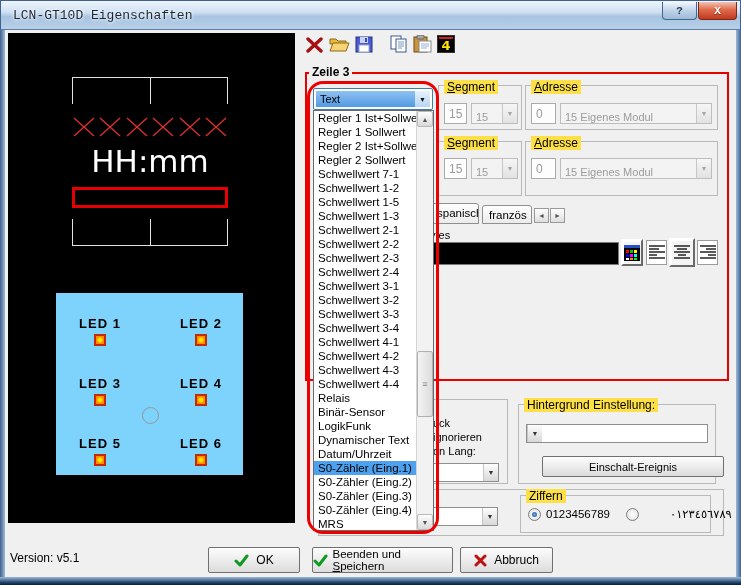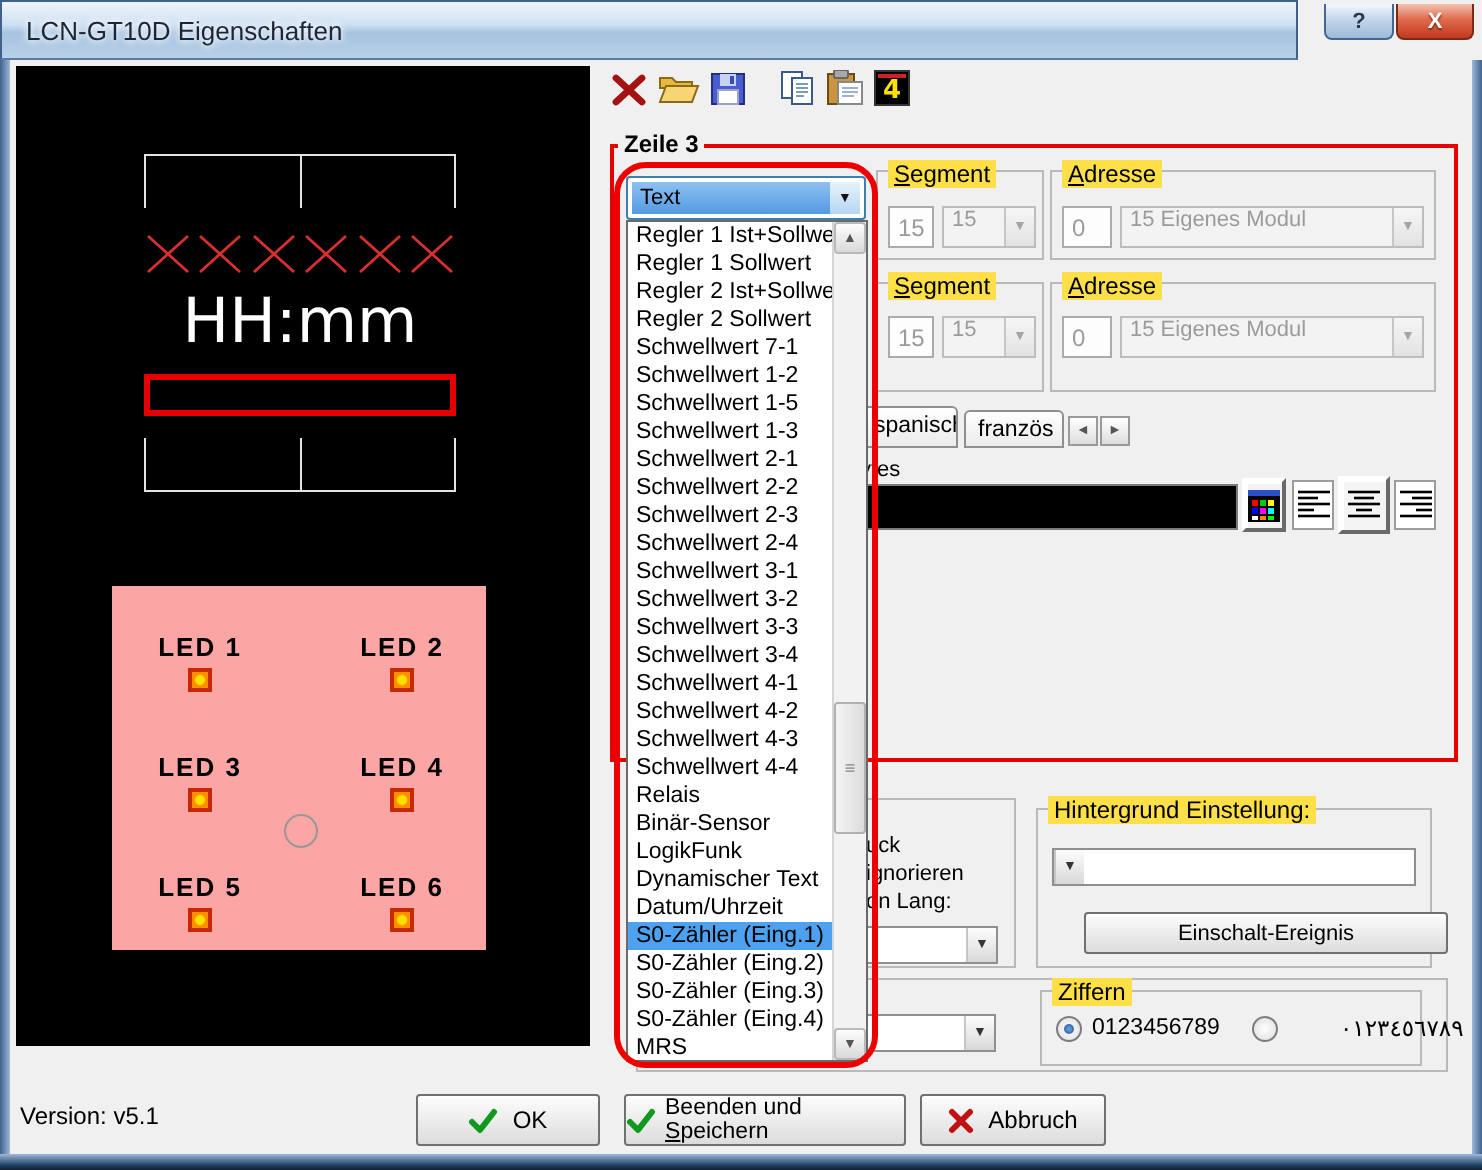--- a/index.html
+++ b/index.html
@@ -2,23 +2,23 @@
 <html><head>
 <meta charset="utf-8">
 <style>
   html,body{margin:0;padding:0;background:#555;}
   .window{position:relative;width:741px;height:585px;font-family:"Liberation Sans",sans-serif;
     background:#f0f0f0;overflow:hidden;box-sizing:border-box;}
   .window *{box-sizing:border-box;}
   .abs{position:absolute;}
 
   
-  .titlebar{left:0;top:0;width:649px;height:30px;
+  .titlebar{left:0;top:0;width:741px;height:30px;
     background:linear-gradient(#eef5fc,#cfe0f2 40%,#a7c3e0 55%,#b9d0e8);
-    border:1px solid #40618c;border-bottom:1px solid #5a7ca3;}
+    border:1px solid #40618c;border-bottom:1px solid #5a7ca3;font-family:Liberation Mono, monospace;}
   .title-text{left:12px;top:7px;font-size:13px;color:#1b2736;
     text-shadow:0 0 3px #fff,0 0 5px #fff;}
   .cap-btn{top:1px;height:18px;border:1px solid #44678f;border-top:none;
     border-radius:0 0 4px 4px;display:flex;align-items:center;justify-content:center;
     font-size:11px;font-weight:bold;}
   .help-btn{left:661px;width:35px;background:linear-gradient(#f3f8fd,#c3d6ea 45%,#9cbad8);color:#2a3a4d;}
   .close-btn{left:697px;width:39px;background:linear-gradient(#f3c4b2,#e06a4c 45%,#c03a20);color:#fff;
     border-color:#7e2916;text-shadow:0 1px 1px #7e2916;}
   .frame-l{left:0;top:30px;width:5px;height:547px;background:linear-gradient(90deg,#40618c,#9db9d9);}
   .frame-r{left:736px;top:30px;width:5px;height:547px;background:linear-gradient(90deg,#9db9d9,#40618c);}
@@ -26,33 +26,33 @@
 
   
   .preview{left:8px;top:33px;width:287px;height:490px;background:#000;}
   .bracket{width:156px;height:27px;}
   .bracket.top{border-top:1px solid #e3e3e3;border-left:1px solid #e3e3e3;border-right:1px solid #e3e3e3;}
   .bracket.bottom{border-bottom:1px solid #e3e3e3;border-left:1px solid #e3e3e3;border-right:1px solid #e3e3e3;}
   .bracket .mid{position:absolute;left:50%;top:0;width:1px;height:100%;background:#e3e3e3;}
   .xrow{display:flex;justify-content:space-between;align-items:center;}
   .clock{color:#fff;font-size:31px;text-align:center;font-family:"DejaVu Sans",sans-serif;}
   .red-rect{border:3px solid #e60000;}
-  .led-panel{background:#fca5a5;}
+  .led-panel{background:#7dd3fc;}
   .led-cell{position:absolute;width:60px;text-align:center;}
   .led-label{font-size:13px;font-weight:bold;color:#000;letter-spacing:1px;white-space:nowrap;}
   .led-square{width:12px;height:12px;margin:3px auto 0;border:2px solid #c62a00;
     background:radial-gradient(circle,#ffe300 0 2px,#ff8d00 3px);}
   .panel-circle{border:1px solid #979797;border-radius:50%;width:17px;height:17px;}
 
   
   .gbox{border:1px solid #b9b9b9;}
   .glabel{font-size:12px;color:#000;background:#fde047;padding:0 3px;white-space:nowrap;}
   .u{text-decoration:underline;}
   .tbox{background:#fdfdfd;border:1px solid #ababab;color:#9b9b9b;font-size:12px;padding:3px 0 0 4px;}
-  .combo{display:flex;align-items:flex-start;background:#fff;border:1px solid #8f8f8f;font-size:11px;color:#000;}
+  .combo{display:flex;align-items:flex-end;background:#fff;border:1px solid #8f8f8f;font-size:11px;color:#000;}
   .combo .val{flex:1;padding-left:4px;white-space:nowrap;overflow:hidden;}
   .combo .arrow{width:15px;align-self:stretch;display:flex;align-items:center;justify-content:center;
     border-left:1px solid #c6c6c6;background:linear-gradient(#fdfdfd,#d8d8d8);font-size:7px;color:#333;}
   .combo.disabled{background:#f3f3f3;border-color:#bdbdbd;color:#9b9b9b;}
   .combo.disabled .arrow{color:#a5a5a5;background:linear-gradient(#f6f6f6,#e2e2e2);}
   .combo.focused{border:1px solid #3c7fb1;border-radius:2px;padding:2px;}
   .combo.focused .val{background:linear-gradient(#8fc1f2,#539ae2);height:16px;line-height:16px;}
   .combo.focused .arrow{border-left:none;background:linear-gradient(#e7f2fc,#b6d6f2);color:#111;}
   .btn3d{background:linear-gradient(#fdfdfd,#dcdcdc);border:1px solid #707070;border-radius:2px;
     box-shadow:inset 0 1px 0 #fff;display:flex;align-items:center;justify-content:center;

